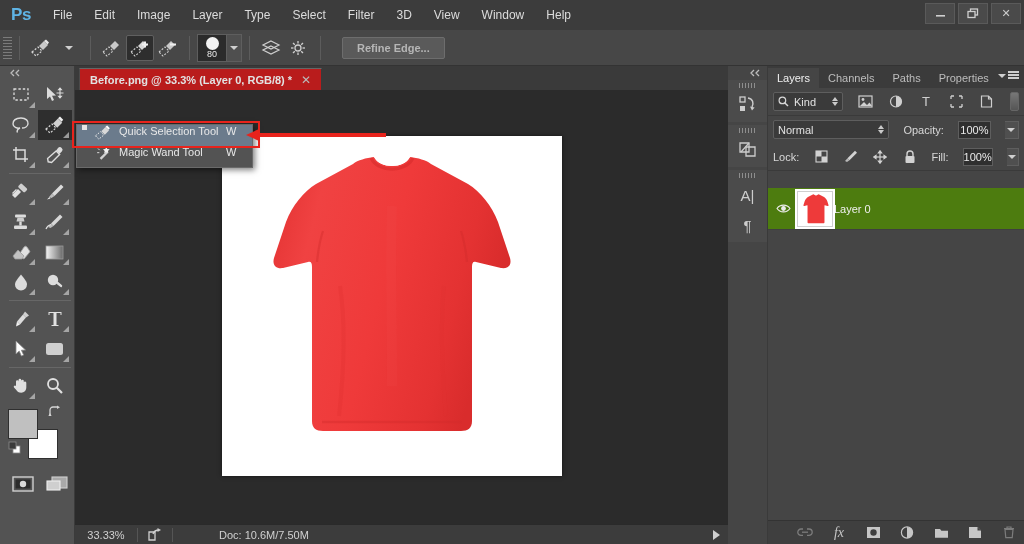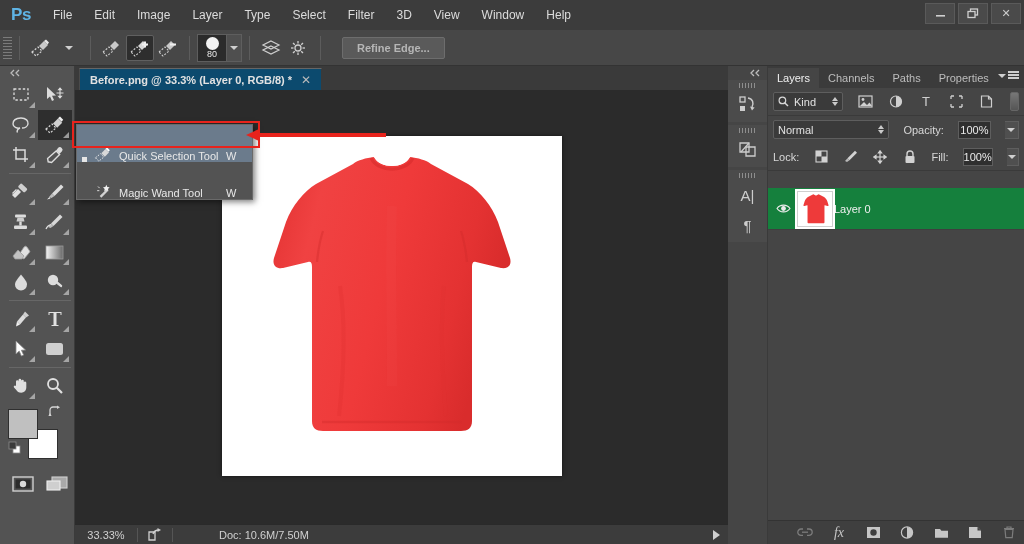--- a/index.html
+++ b/index.html
@@ -91,21 +91,21 @@
   .sw-reset { position: absolute; left: 2px; top: 36px; width: 13px; height: 13px; }
   .sw-swap { position: absolute; left: 42px; top: 0px; color: #cfcfcf; font-size: 12px; }
   .tb-bottom { display:flex; margin-left: 6px; margin-top: 8px; }
   .tb-bottom .tool { width: 40px; }
 
   
   .docarea { position: absolute; left: 75px; top: 66px; width: 653px; height: 478px; background: #2b2b2b; }
   .tabbar { position: absolute; left: 0; top: 0; width: 653px; height: 24px; background: #3a3a3a; }
   .doctab {
     position: absolute; left: 4px; top: 2px; height: 22px; padding: 0 10px;
-    background: #0c4a6e; border-top: 1px solid #666; border-left: 1px solid #4a4a4a; border-right: 1px solid #3a3a3a;
+    background: #b91c1c; border-top: 1px solid #666; border-left: 1px solid #4a4a4a; border-right: 1px solid #3a3a3a;
     display: flex; align-items: center; gap: 9px;
     color: #e2e2e2; font-size: 11px; font-weight: bold;
   }
   .tab-close { color: #bbb; font-size: 12px; font-weight: normal; }
   .canvas-wrap { position: absolute; left: 0; top: 24px; width: 653px; height: 440px; background: #2b2b2b; }
   .canvas {
     position: absolute; left: 147px; top: 46px; width: 340px; height: 340px;
     background: #ffffff; box-shadow: 0 0 4px rgba(0,0,0,.55);
   }
   .statusbar {
@@ -119,21 +119,21 @@
   .st-doc { flex: 1; padding-left: 46px; }
   .st-play { width: 0; height: 0; border-top: 5px solid transparent; border-bottom: 5px solid transparent; border-left: 7px solid #cfcfcf; margin-right: 8px; }
 
   
   .flyout {
     position: absolute; left: 76px; top: 124px; width: 177px;
     background: #535353; border: 1px solid #6a6a6a; z-index: 40;
     box-shadow: 2px 2px 6px rgba(0,0,0,.5);
   }
   .fly-item {
-    height: 37px; display: flex; align-items: flex-end; gap: 6px;
+    height: 21px; display: flex; align-items: flex-start; gap: 6px;
     padding-left: 5px; color: #e8e8e8; font-size: 11px; position: relative;
   }
   .fly-item.selected { background: #6b7b8c; }
   .fly-bullet { width: 5px; height: 5px; background: #e6e6e6; flex: 0 0 5px; }
   .fly-ico { width: 20px; display: flex; align-items: center; justify-content: center; }
   .fly-label { flex: 1; }
   .fly-key { width: 26px; text-align: left; color: #e8e8e8; }
   .hl-box {
     position: absolute; left: 72px; top: 121px; width: 188px; height: 27px;
     border: 2px solid #e8231c; z-index: 60; pointer-events: none;
@@ -187,21 +187,21 @@
     width: 40px; height: 18px; background: #2f2f2f; border: 1px solid #5e5e5e;
     color: #eaeaea; font-size: 11px; display: flex; align-items: center; justify-content: center;
   }
   .numdrop { width: 17px; height: 18px; background: #4f4f4f; border: 1px solid #5e5e5e; border-left: none;
     display: flex; align-items: center; justify-content: center; }
   .lock-ico { width: 22px; height: 20px; display: flex; align-items: center; justify-content: center; color: #d2d2d2; font-size: 13px; }
   .lp-divider { height: 1px; background: #3a3a3a; }
   .layer-list { position: absolute; left: 0; top: 122px; width: 256px; height: 378px; background: #454545; }
   .layer-item {
     height: 42px; display: flex; align-items: center; gap: 1px; padding: 0 8px;
-    background: #15803d; border-bottom: 1px solid #3f3f3f;
+    background: #4d7c0f; border-bottom: 1px solid #3f3f3f;
   }
   .eye { width: 20px; text-align: center; color: #e6e6e6; font-size: 12px; }
   .thumb {
     width: 36px; height: 36px; background: #ffffff; border: 1px solid #cfcfcf;
     outline: 2px solid #ffffff; position: relative; overflow: hidden; flex: 0 0 36px;
   }
   .layer-name { color: #f0f0f0; font-size: 11px; }
   .lp-bottom {
     position: absolute; left: 0; bottom: 0; width: 256px; height: 24px; background: #3f3f3f;
     border-top: 1px solid #333; display: flex; align-items: center; justify-content: center; gap: 16px;

